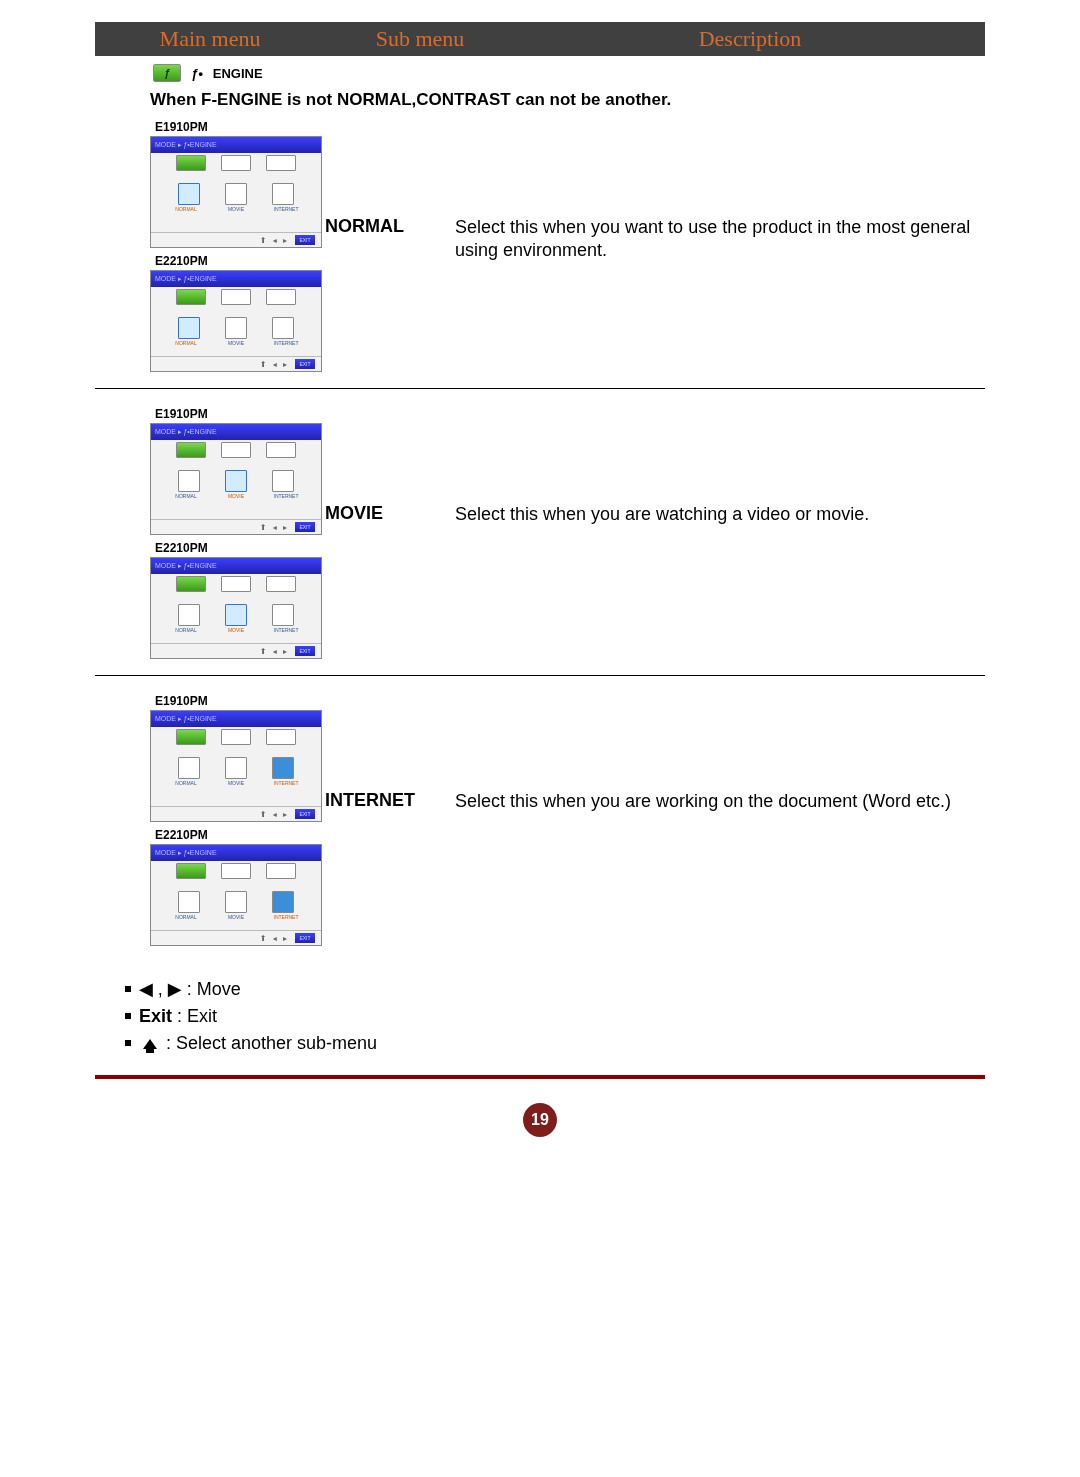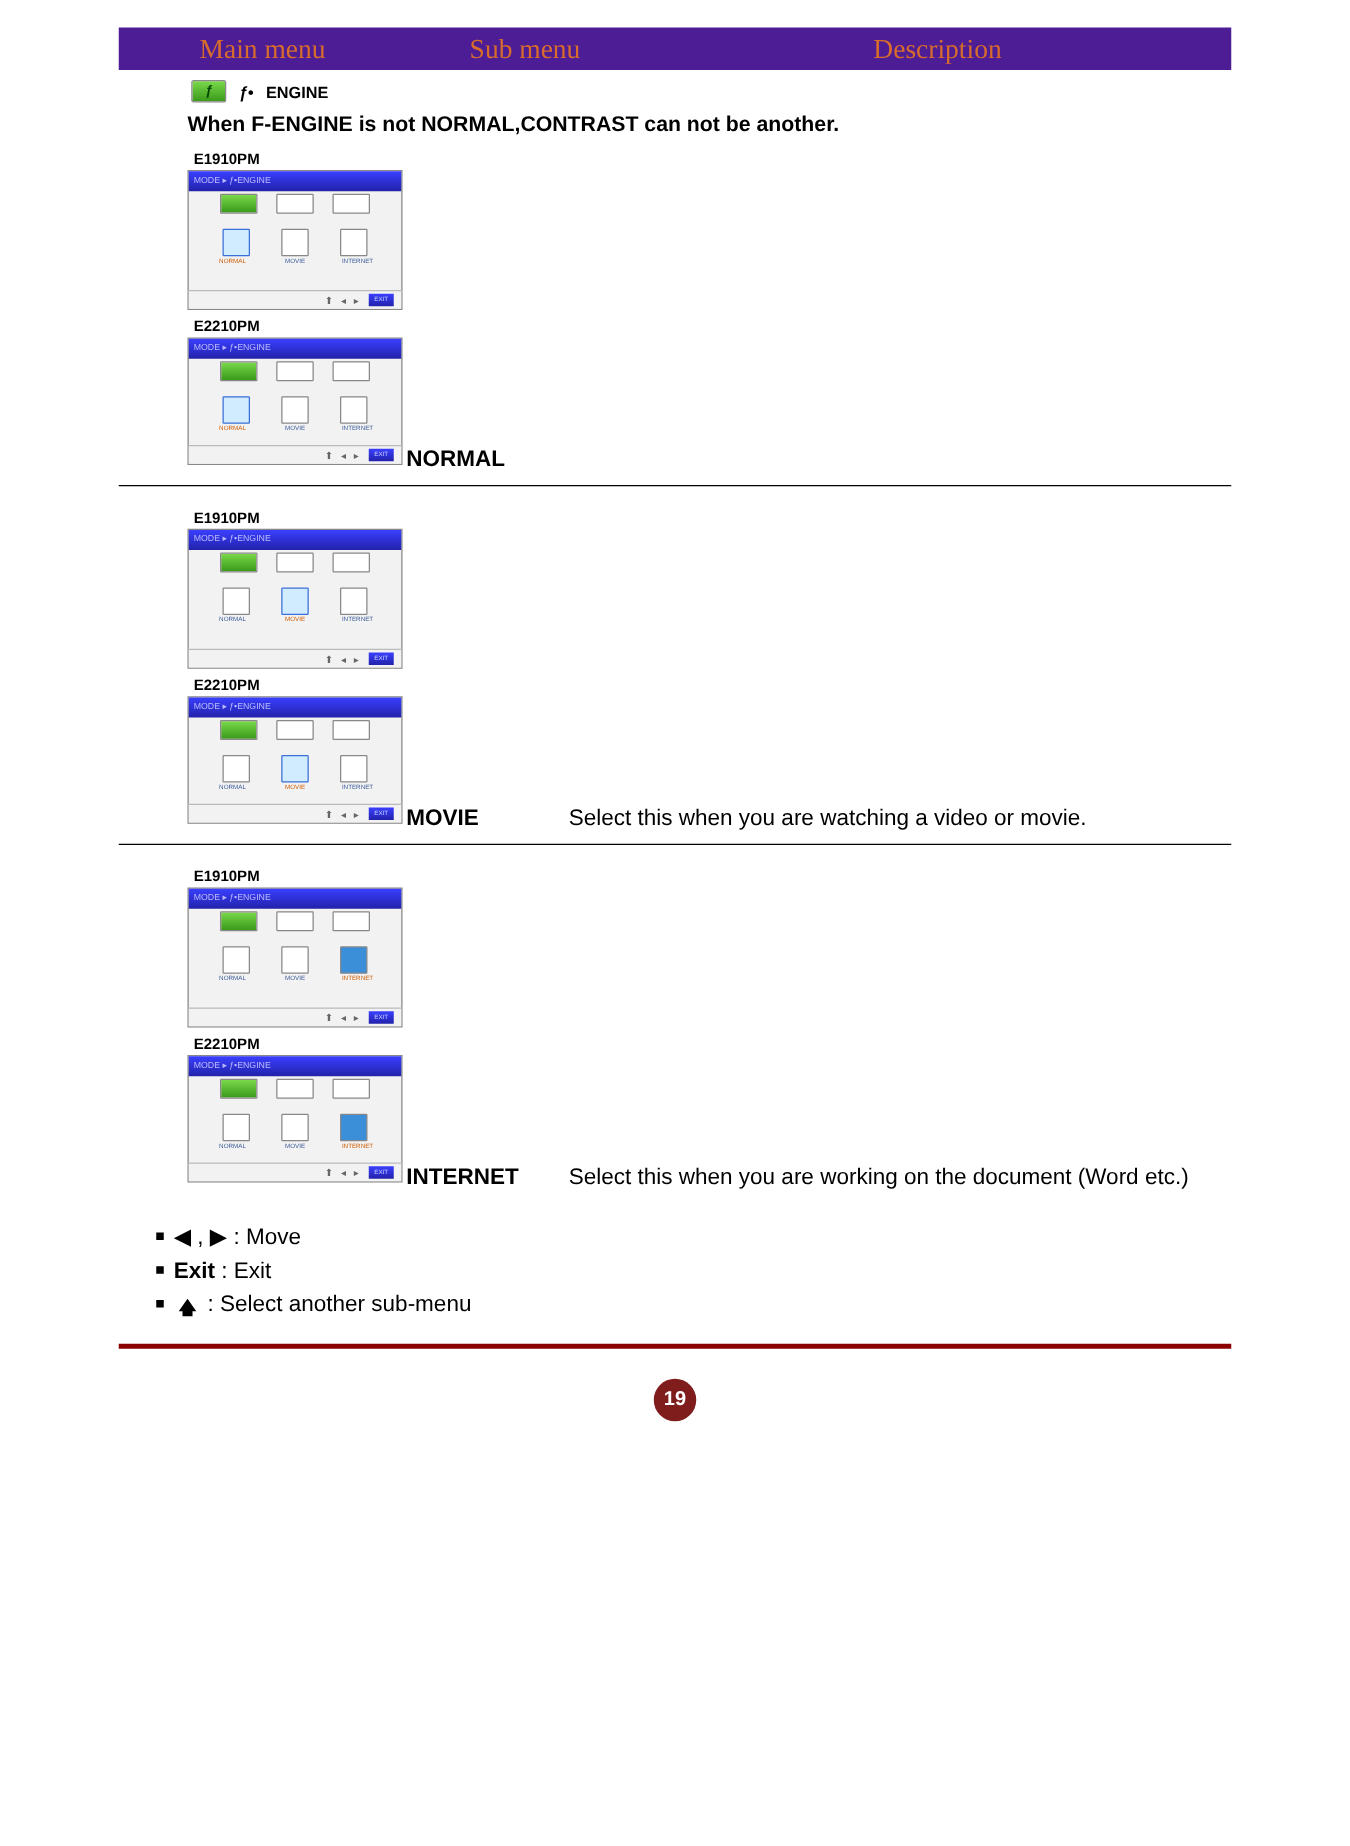--- a/index.html
+++ b/index.html
@@ -19,21 +19,21 @@
     color: #fff;
     font-size: 30px;
     padding: 25px 30px 18px 95px;
     font-weight: 400;
   }
   .content {
     padding: 0 95px;
   }
   .table-header {
     display: flex;
-    background: #4c1d95;
+    background: #404040;
     color: #d86c2c;
     font-family: Georgia, 'Times New Roman', serif;
     font-size: 22px;
     margin-top: 22px;
   }
   .table-header > div {
     padding: 4px 0;
     text-align: center;
   }
   .col-main { width: 230px; }
@@ -62,21 +62,21 @@
   .engine-text {
     font-style: italic;
   }
   .note-line {
     font-weight: bold;
     font-size: 17px;
     padding: 4px 0 6px 55px;
   }
   .section {
     display: flex;
-    align-items: flex-end;
+    align-items: flex-start;
     border-bottom: 1px solid #000;
     padding-bottom: 10px;
     margin-bottom: 14px;
   }
   .section.last { border-bottom: none; }
   .left-col {
     width: 230px;
     padding-left: 55px;
     box-sizing: border-box;
   }
@@ -288,20 +288,21 @@
               <span>MOVIE</span>
               <span>INTERNET</span>
             </div>
           <div class="osd-bottom">
               <span class="arrows">⬆ ◂ ▸</span>
               <span class="exit-box">EXIT</span>
             </div>
         </div>
       </div>
       <div class="mid-col">NORMAL</div>
+      <div class="desc-col">Select this when you want to use the product in the most general using environment.</div>
     </div>
 
     <div class="section">
       <div class="left-col">
         <div class="model-label">E1910PM</div>
         <div class="osd-shot">
           <div class="osd-top">MODE ▸ ƒ•ENGINE</div>
           <div class="osd-tabs">
               <div class="osd-tab green"></div>
               <div class="osd-tab"></div>

